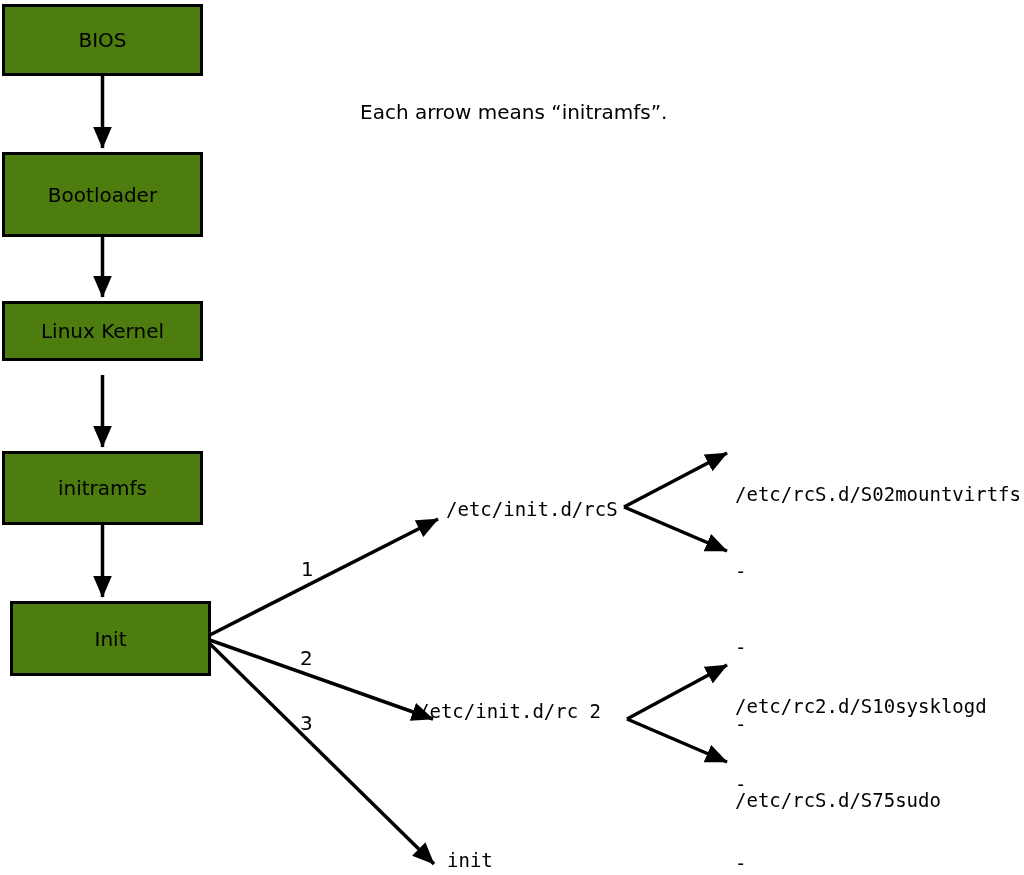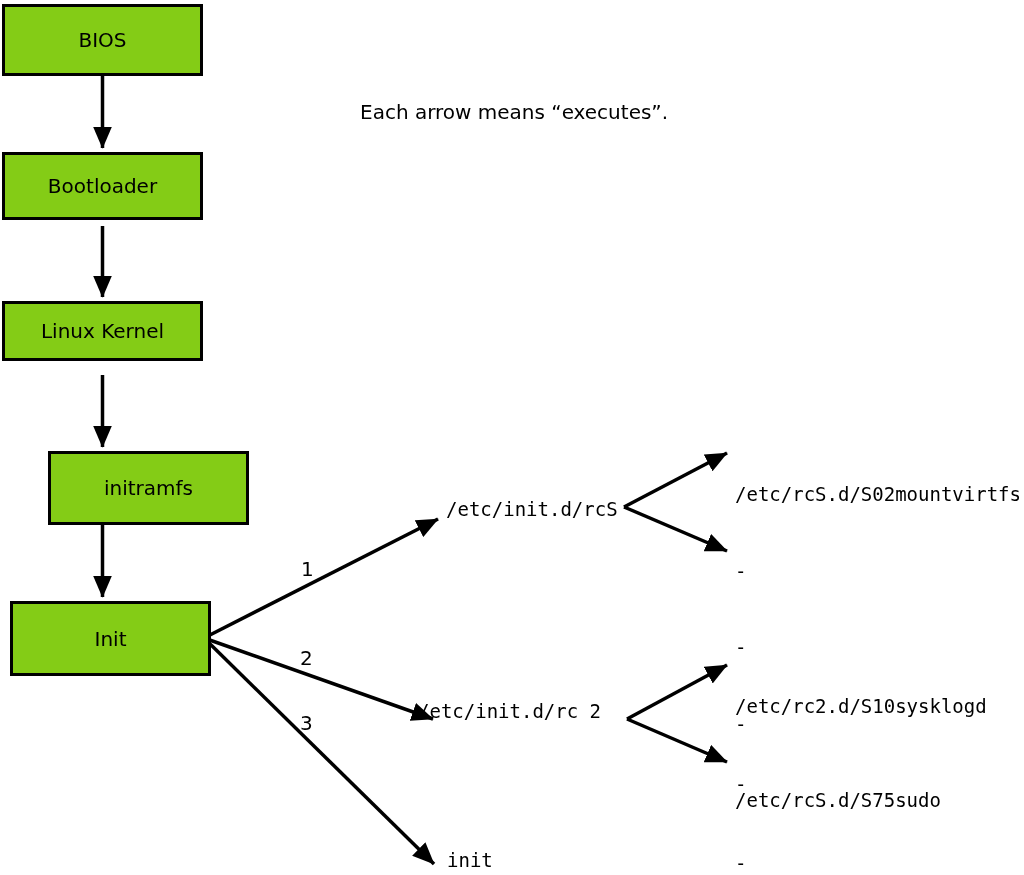--- a/index.html
+++ b/index.html
@@ -23,34 +23,34 @@
     width: 1024px;
     height: 875px;
     pointer-events: none;
   }
   .flow-box {
     position: absolute;
     left: 2px;
     width: 201px;
     box-sizing: border-box;
     border: 3px solid #000000;
-    background: #84cc16;
+    background: #4d7c0f;
     display: flex;
     align-items: center;
     justify-content: center;
   }
   .flow-box .box-label {
     font-size: 20px;
     line-height: 1;
     white-space: nowrap;
   }
   .box-bios       { top: 4px;   height: 72px; }
-  .box-bootloader { top: 152px; height: 68px; }
+  .box-bootloader { top: 152px; height: 85px; }
   .box-kernel     { top: 301px; height: 60px; }
-  .box-initramfs  { top: 451px; height: 74px; margin-left: 46px; }
+  .box-initramfs  { top: 451px; height: 74px; }
   .box-init       { top: 601px; height: 75px; margin-left: 8px; }
 
   .note-text {
     position: absolute;
     left: 360px;
     top: 102px;
     font-size: 20px;
     line-height: 1;
     white-space: nowrap;
   }
@@ -106,21 +106,21 @@
       <line x1="204" y1="638" x2="434" y2="864" marker-end="url(#ah)"></line>
 
       <line x1="624" y1="507" x2="727" y2="453" marker-end="url(#ah)"></line>
       <line x1="624" y1="507" x2="727" y2="551" marker-end="url(#ah)"></line>
 
       <line x1="627" y1="719" x2="727" y2="665" marker-end="url(#ah)"></line>
       <line x1="627" y1="719" x2="727" y2="762" marker-end="url(#ah)"></line>
     </g>
   </svg>
 
-  <div class="note-text">Each arrow means “executes”.</div>
+  <div class="note-text">Each arrow means “initramfs”.</div>
 
   <div class="flow-box box-bios">
     <span class="box-label">BIOS</span>
   </div>
   <div class="flow-box box-bootloader">
     <span class="box-label">Bootloader</span>
   </div>
   <div class="flow-box box-kernel">
     <span class="box-label">Linux Kernel</span>
   </div>

